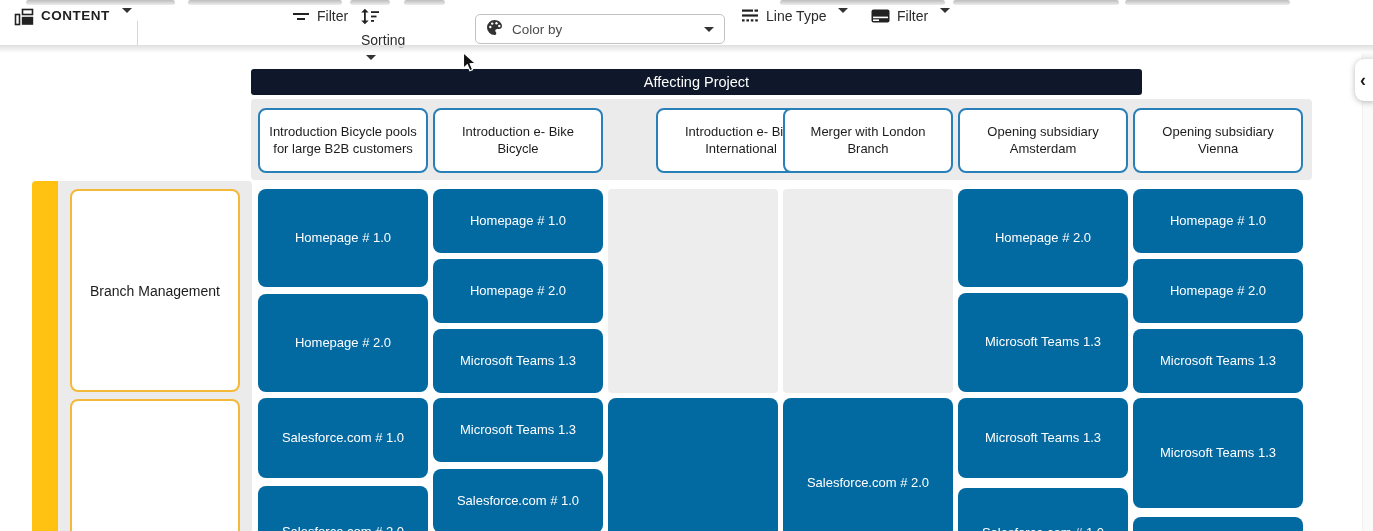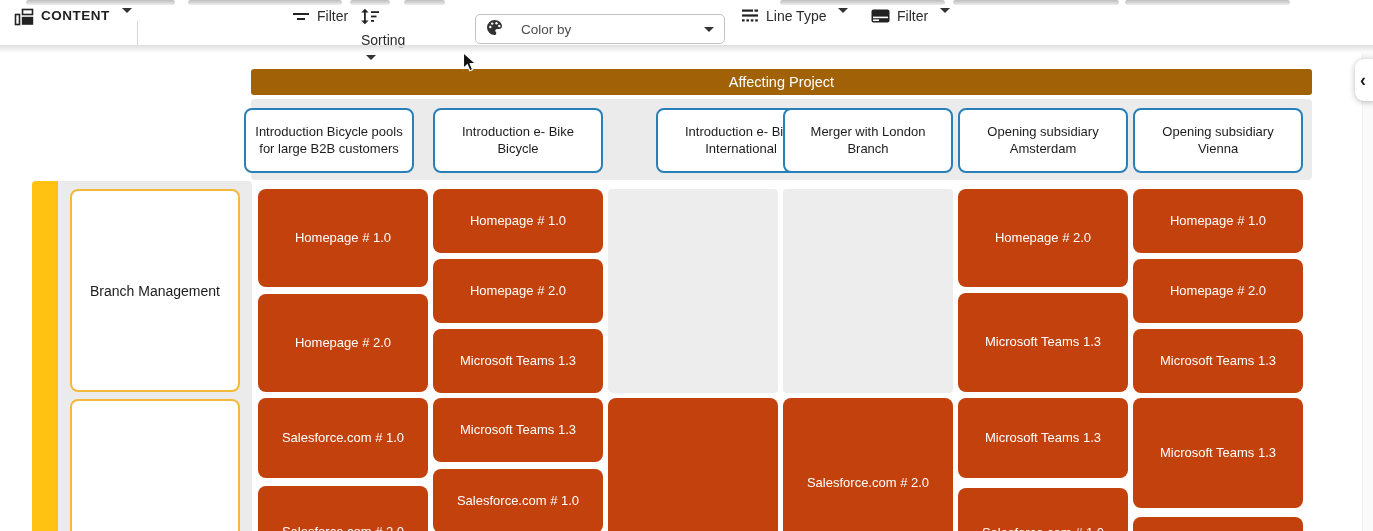--- a/index.html
+++ b/index.html
@@ -16,40 +16,40 @@
   .toolbar-shadow{position:absolute;left:0;top:45px;width:1373px;height:7px;
     background:linear-gradient(#e3e3e3,rgba(255,255,255,0));border-top:1px solid #e0e0e0;}
   .titem{position:absolute;top:0;height:37px;display:flex;gap:7px;
     color:#2b2b2b;font-size:14px;cursor:default;white-space:nowrap;}
   .titem svg{display:block;}
   .content-label{font-weight:bold;font-size:13.5px;letter-spacing:.5px;color:#1f1f1f;}
   .caret{width:0;height:0;border-left:5px solid transparent;border-right:5px solid transparent;
     border-top:5px solid #333;margin-left:5px;}
   .vdiv{position:absolute;left:137px;top:13px;width:1px;height:24px;background:#d6d6d6;}
   .colorby{position:absolute;left:475px;top:6px;width:250px;height:30px;border:1px solid #c2c2c2;
-    border-radius:5px;display:flex;align-items:center;gap:18px;padding:0 10px;box-sizing:border-box;
+    border-radius:5px;display:flex;align-items:center;gap:9px;padding:0 10px;box-sizing:border-box;
     color:#4d4d4d;font-size:13.5px;background:#fff;}
   .colorby .caret{margin-left:auto;}
   
-  .mx-title{position:absolute;left:251px;top:69px;width:1061px;height:26px;background:#a16207;
+  .mx-title{position:absolute;left:251px;top:69px;width:891px;height:26px;background:#0f172a;
     border-radius:3px;color:#fff;font-size:14.5px;display:flex;align-items:center;justify-content:center;}
   .mx-colstrip{position:absolute;left:251px;top:99px;width:1061px;height:81px;background:#EBEBEB;border-radius:4px;}
   .hcard{position:absolute;top:108px;width:170px;height:65px;background:#fff;border:2px solid #2980B9;
     border-radius:8px;box-sizing:border-box;display:flex;align-items:center;justify-content:center;
     text-align:center;font-size:13px;line-height:1.25;color:#1c1c1c;padding:2px 8px;}
   
   .ybar{position:absolute;left:32px;top:181px;width:26px;height:350px;background:#FFC112;border-radius:4px 0 0 0;}
   .rowstrip{position:absolute;left:58px;top:181px;width:194px;height:350px;background:#EBEBEB;border-radius:0 4px 0 0;}
   .rcard{position:absolute;left:70px;width:170px;height:203px;background:#fff;border:2px solid #F5B93A;
     border-radius:8px;box-sizing:border-box;display:flex;align-items:center;justify-content:center;
     text-align:center;font-size:14px;color:#1c1c1c;padding:4px 10px;}
   
   .col{position:absolute;top:0;width:170px;height:531px;}
   .cell-empty{position:absolute;width:170px;background:#EDEDED;border-radius:4px;}
-  .card{position:absolute;width:170px;background:#c2410c;border-radius:8px;color:#fff;
+  .card{position:absolute;width:170px;background:#0369a1;border-radius:8px;color:#fff;
     font-size:13px;display:flex;align-items:center;justify-content:center;text-align:center;
     padding:4px 12px;box-sizing:border-box;line-height:1.3;}
   
   .rpanel{position:absolute;left:1362px;top:53px;width:11px;height:478px;background:#fafafa;border-left:1px solid #f0f0f0;}
   .collapse-btn{position:absolute;left:1355px;top:59px;width:20px;height:42px;background:#fff;
     border-radius:9px 0 0 9px;box-shadow:0 1px 6px rgba(0,0,0,.28);display:flex;align-items:center;
     color:#1c1c1c;font-size:18px;font-weight:bold;padding-left:5px;box-sizing:border-box;}
   .cursor{position:absolute;left:462px;top:52px;}
 </style>
 </head>
@@ -147,21 +147,21 @@
     <span class="caret"></span>
   </div>
 </div>
 <div class="toolbar-shadow"></div>
 
 <div class="mx-title">
   <span>Affecting Project</span>
 </div>
 
 <div class="mx-colstrip"></div>
-<div class="hcard" style="left:244px;">Introduction Bicycle pools for large B2B customers</div>
+<div class="hcard" style="left:258px;">Introduction Bicycle pools for large B2B customers</div>
 <div class="hcard" style="left:433px;">Introduction e- Bike Bicycle</div>
 <div class="hcard" style="left:608px;margin-left:48px;">Introduction e- Bike International</div>
 <div class="hcard" style="left:783px;">Merger with London Branch</div>
 <div class="hcard" style="left:958px;">Opening subsidiary Amsterdam</div>
 <div class="hcard" style="left:1133px;">Opening subsidiary Vienna</div>
 
 <div class="ybar"></div>
 <div class="rowstrip"></div>
 <div class="rcard" style="top:189px;">Branch Management</div>
 <div class="rcard" style="top:399px;"></div>

